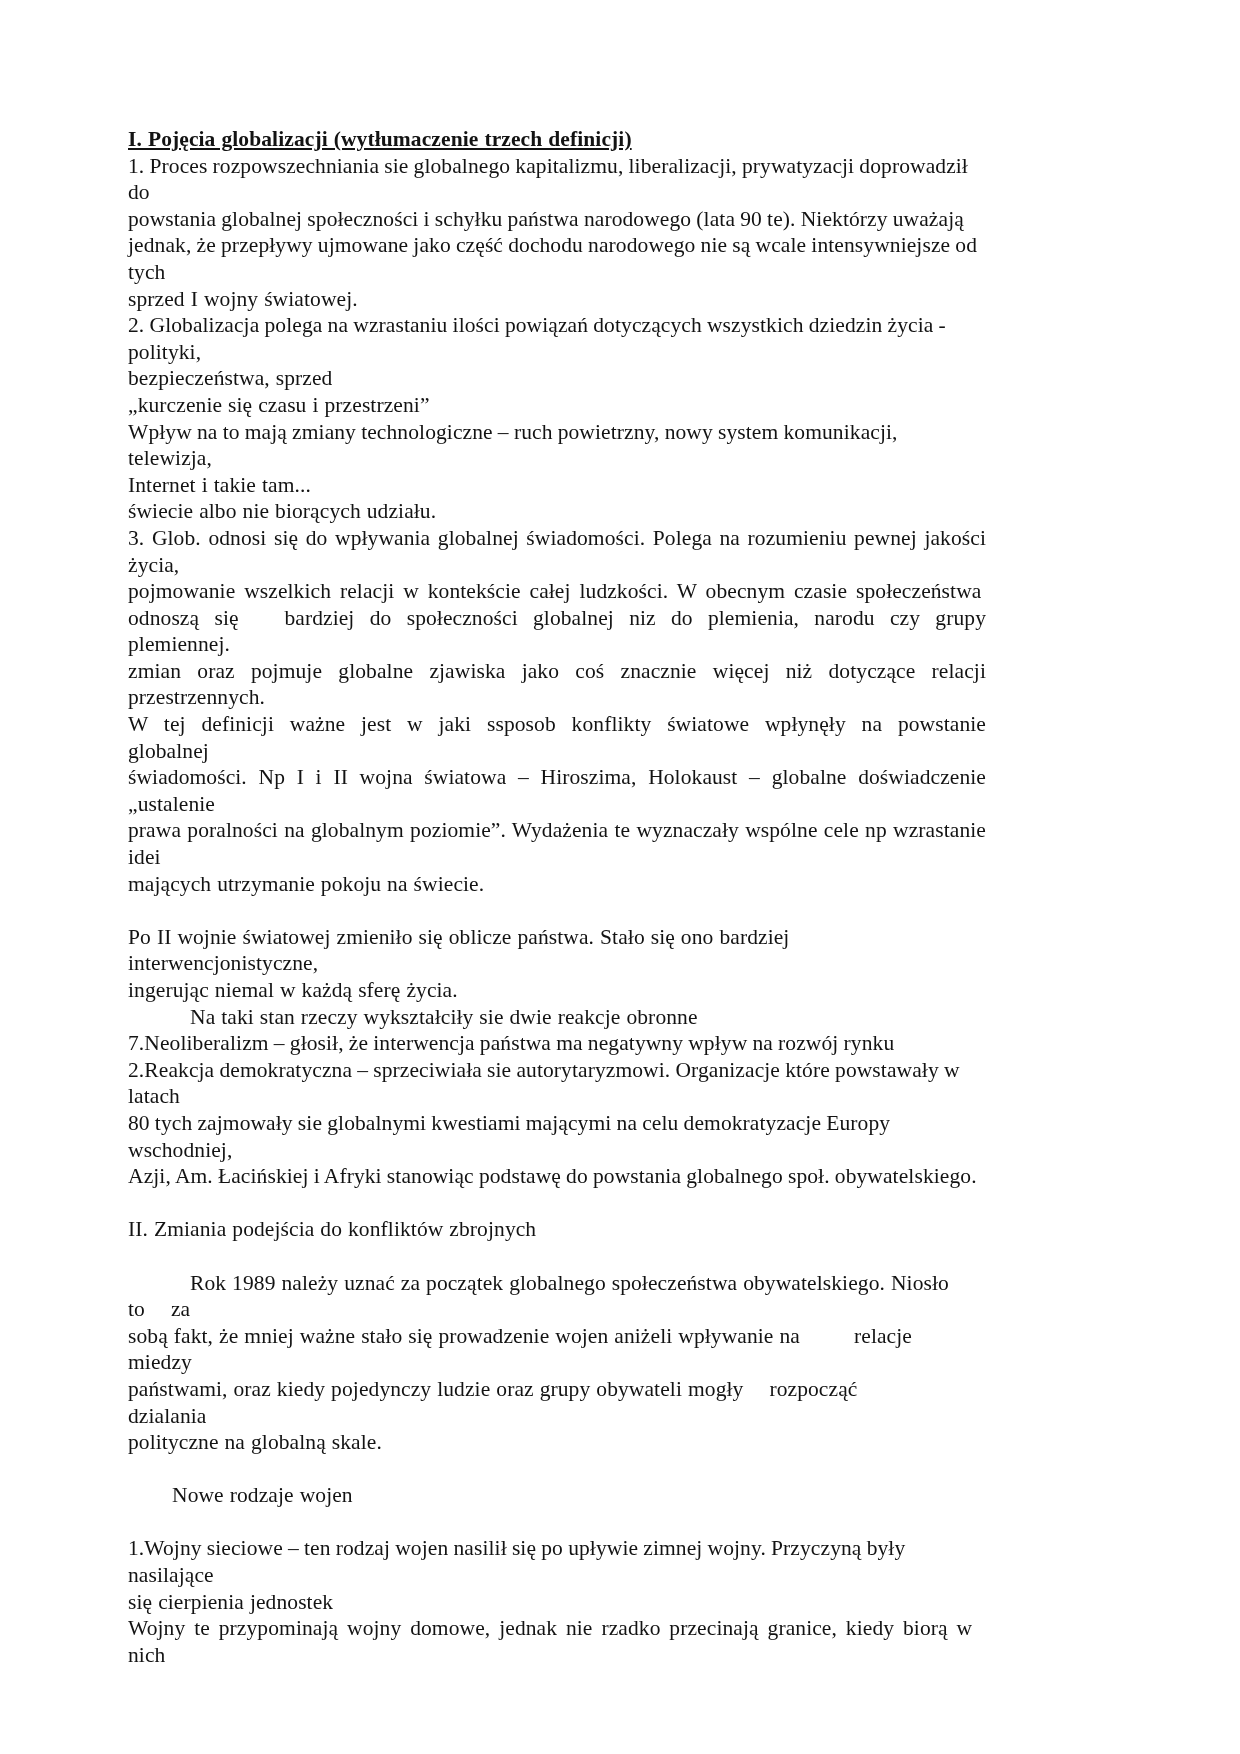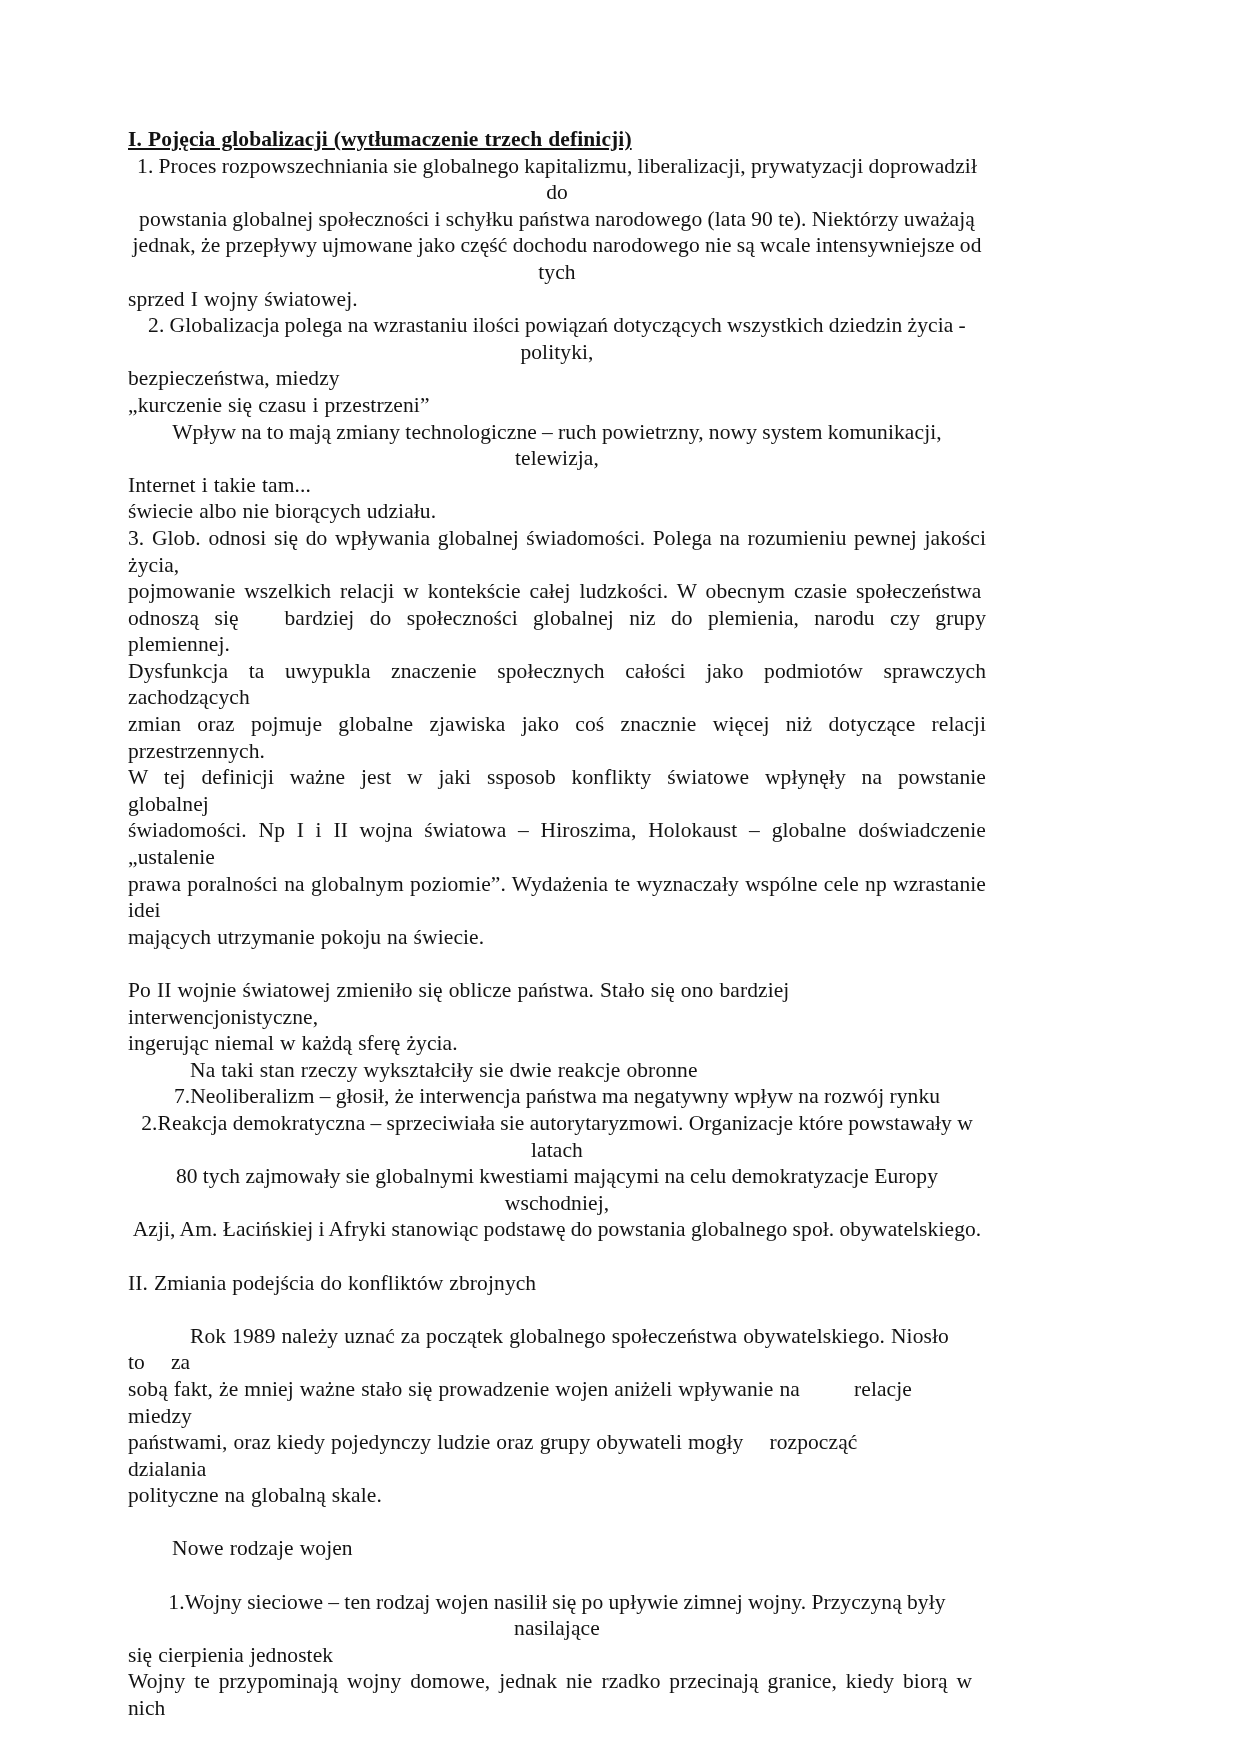--- a/index.html
+++ b/index.html
@@ -65,51 +65,49 @@
   .gap-mid {
     display: inline-block;
     width: 54px;
   }
   .gap-sm {
     display: inline-block;
     width: 26px;
   }
   .tight {
     word-spacing: -0.3px;
-    text-align: center;
   }
   .loose {
     word-spacing: 3.4px;
   }
 </style>
 </head>
 <body>
 
 <div class="page">
   <div class="content">
 
     <div class="para">
       <div class="ln section-head">I. Pojęcia globalizacji (wytłumaczenie trzech definicji)</div>
       <div class="ln tight">1. Proces rozpowszechniania sie globalnego kapitalizmu, liberalizacji, prywatyzacji doprowadził do</div>
       <div class="ln tight">powstania globalnej społeczności i schyłku państwa narodowego (lata 90 te). Niektórzy uważają</div>
       <div class="ln tight">jednak, że przepływy ujmowane jako część dochodu narodowego nie są wcale intensywniejsze od tych</div>
       <div class="ln">sprzed I wojny światowej.</div>
       <div class="ln tight">2. Globalizacja polega na wzrastaniu ilości powiązań dotyczących wszystkich dziedzin życia -polityki,</div>
-      <div class="ln">bezpieczeństwa, miedzy</div>
+      <div class="ln">bezpieczeństwa, sprzed</div>
       <div class="ln">„kurczenie się czasu i przestrzeni”</div>
       <div class="ln tight">Wpływ na to mają zmiany technologiczne – ruch powietrzny, nowy system komunikacji, telewizja,</div>
       <div class="ln">Internet i takie tam...</div>
       <div class="ln">świecie albo nie biorących udziału.</div>
     </div>
 
     <div class="para justify">
       <div class="ln tight">3. Glob. odnosi się do wpływania globalnej świadomości. Polega na rozumieniu pewnej jakości życia,</div>
       <div class="ln loose">pojmowanie wszelkich relacji w kontekście całej ludzkości. W obecnym czasie społeczeństwa</div>
       <div class="ln loose">odnoszą się   bardziej do społeczności globalnej niz do plemienia, narodu czy grupy plemiennej.</div>
-      <div class="ln loose">Dysfunkcja ta uwypukla znaczenie społecznych całości jako podmiotów sprawczych zachodzących</div>
       <div class="ln">zmian oraz pojmuje globalne zjawiska jako coś znacznie więcej niż dotyczące relacji przestrzennych.</div>
       <div class="ln loose">W tej definicji ważne jest w jaki ssposob konflikty światowe wpłynęły na powstanie globalnej</div>
       <div class="ln tight">świadomości. Np I i II wojna światowa – Hiroszima, Holokaust – globalne doświadczenie „ustalenie</div>
       <div class="ln tight">prawa poralności na globalnym poziomie”. Wydażenia te wyznaczały wspólne cele np wzrastanie idei</div>
       <div class="ln">mających utrzymanie pokoju na świecie.</div>
     </div>
 
     <div class="spacer-line"></div>
 
     <div class="para">

